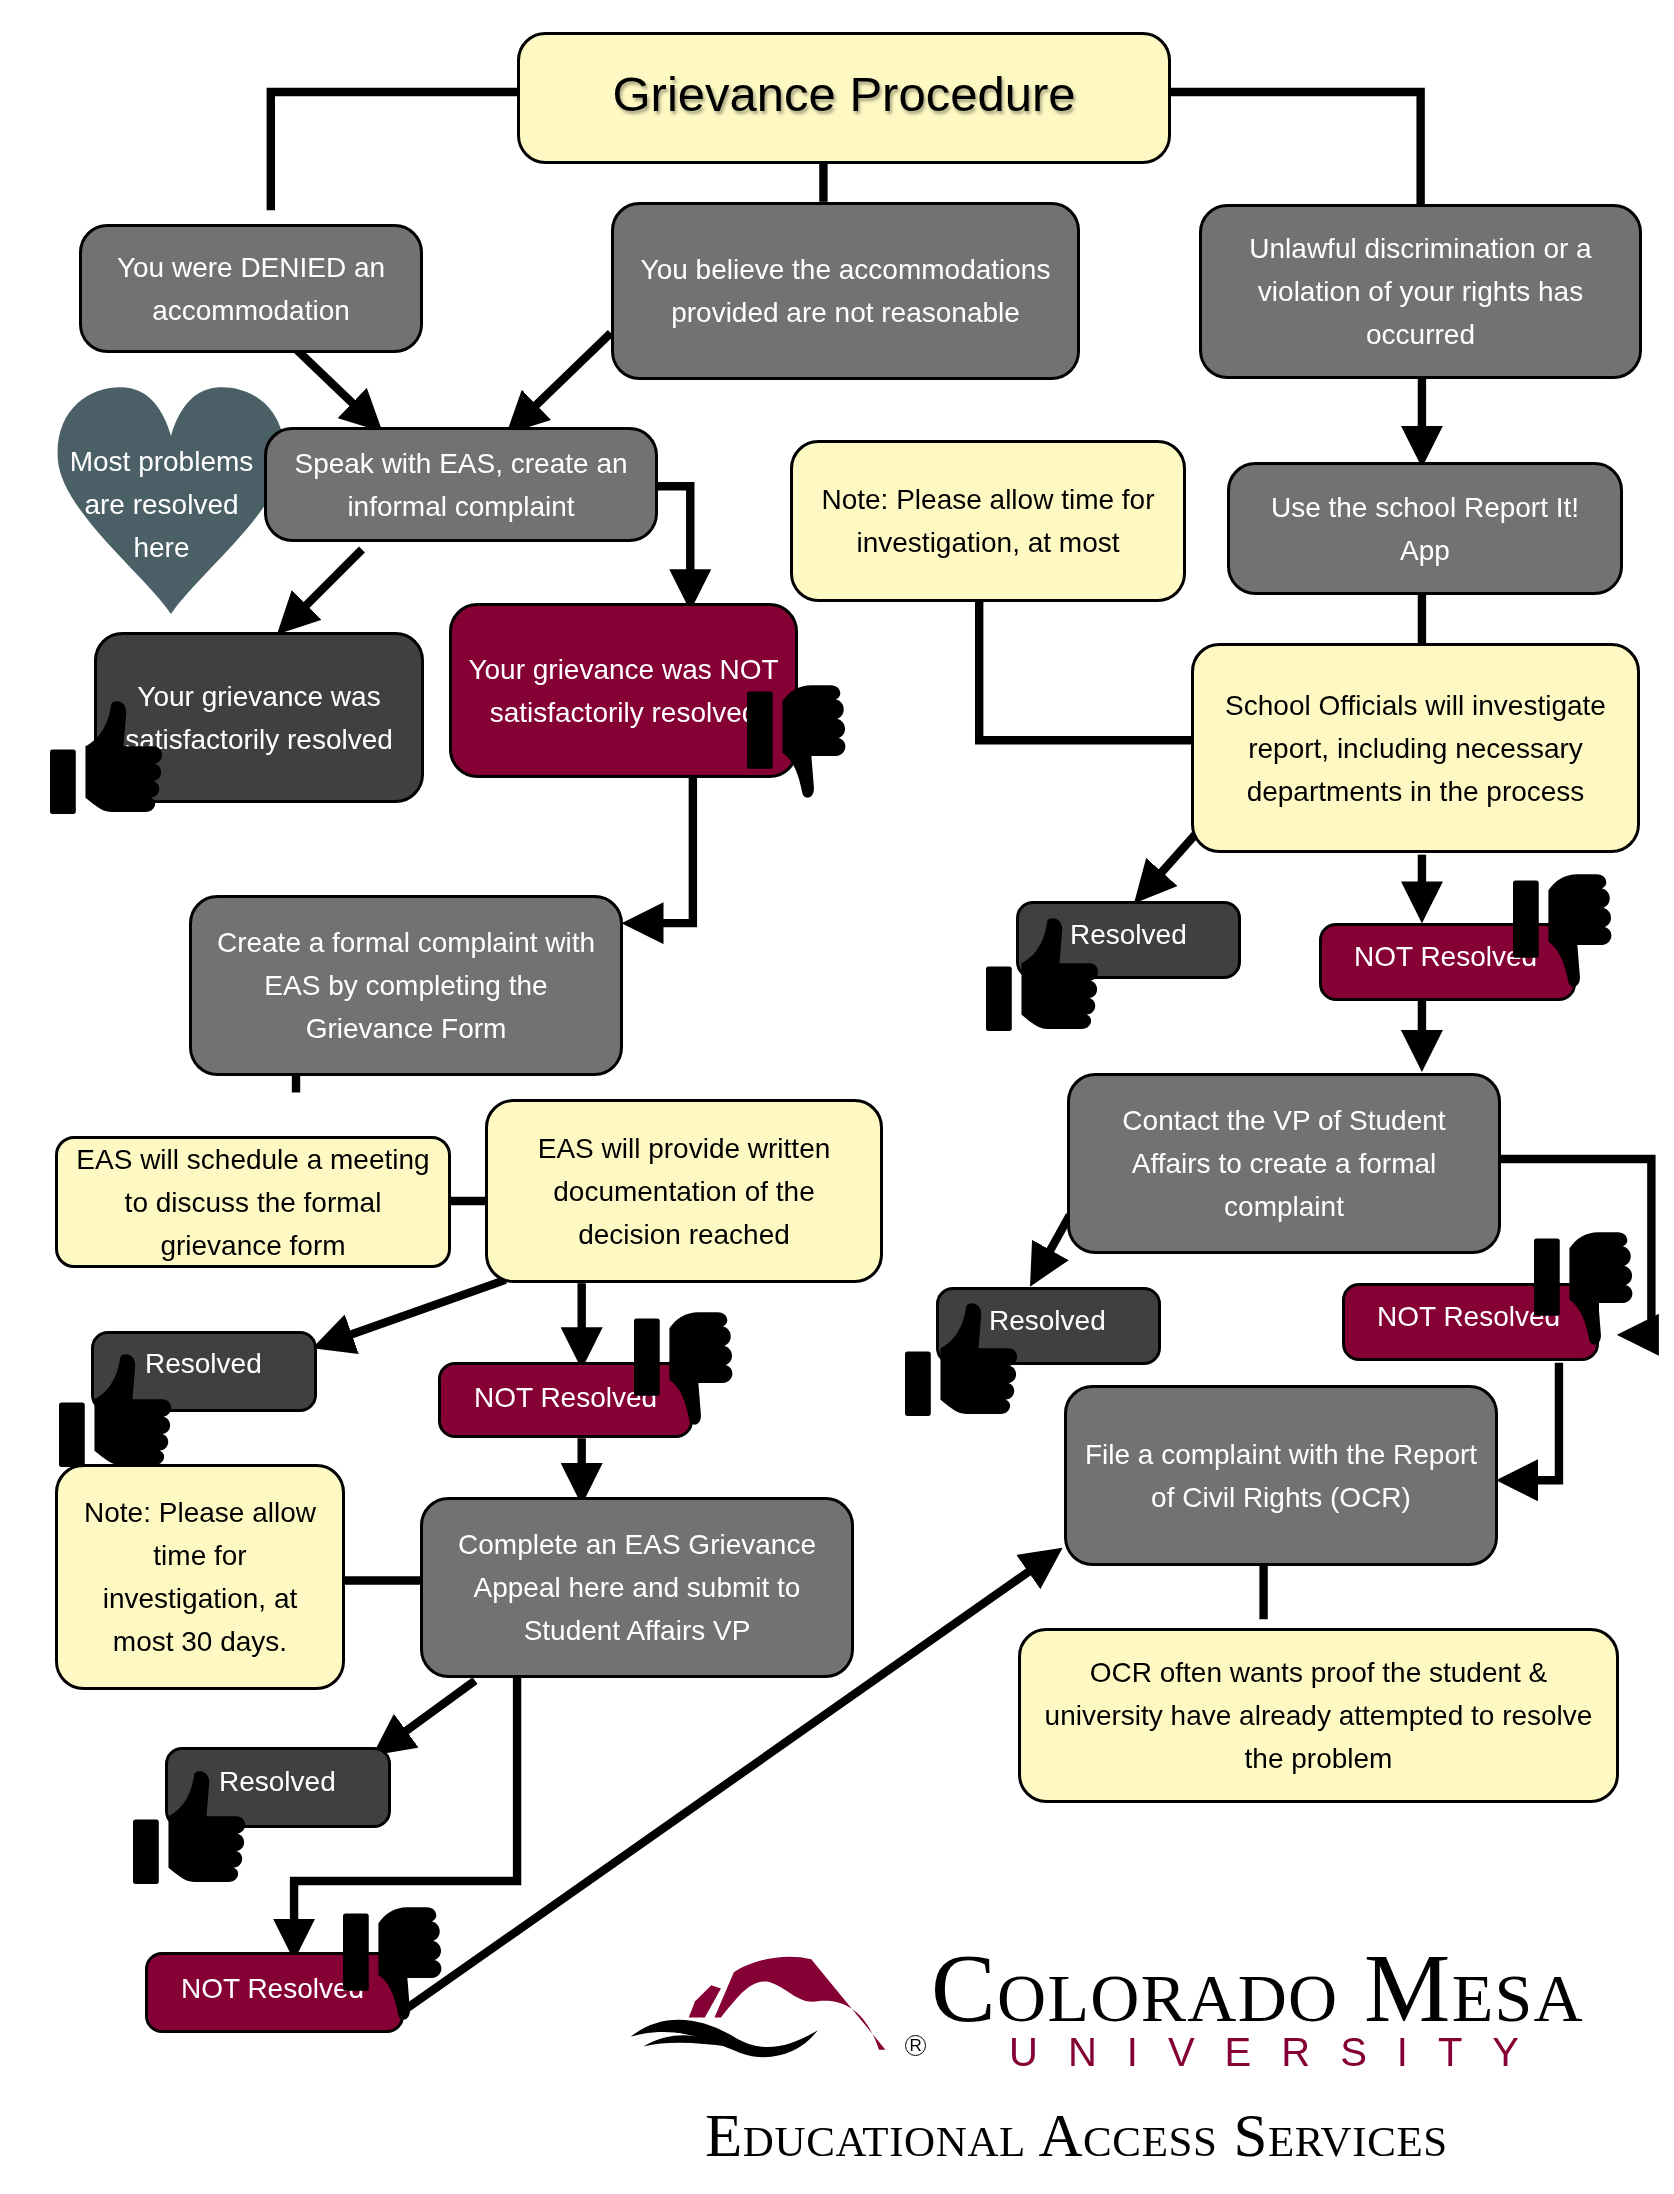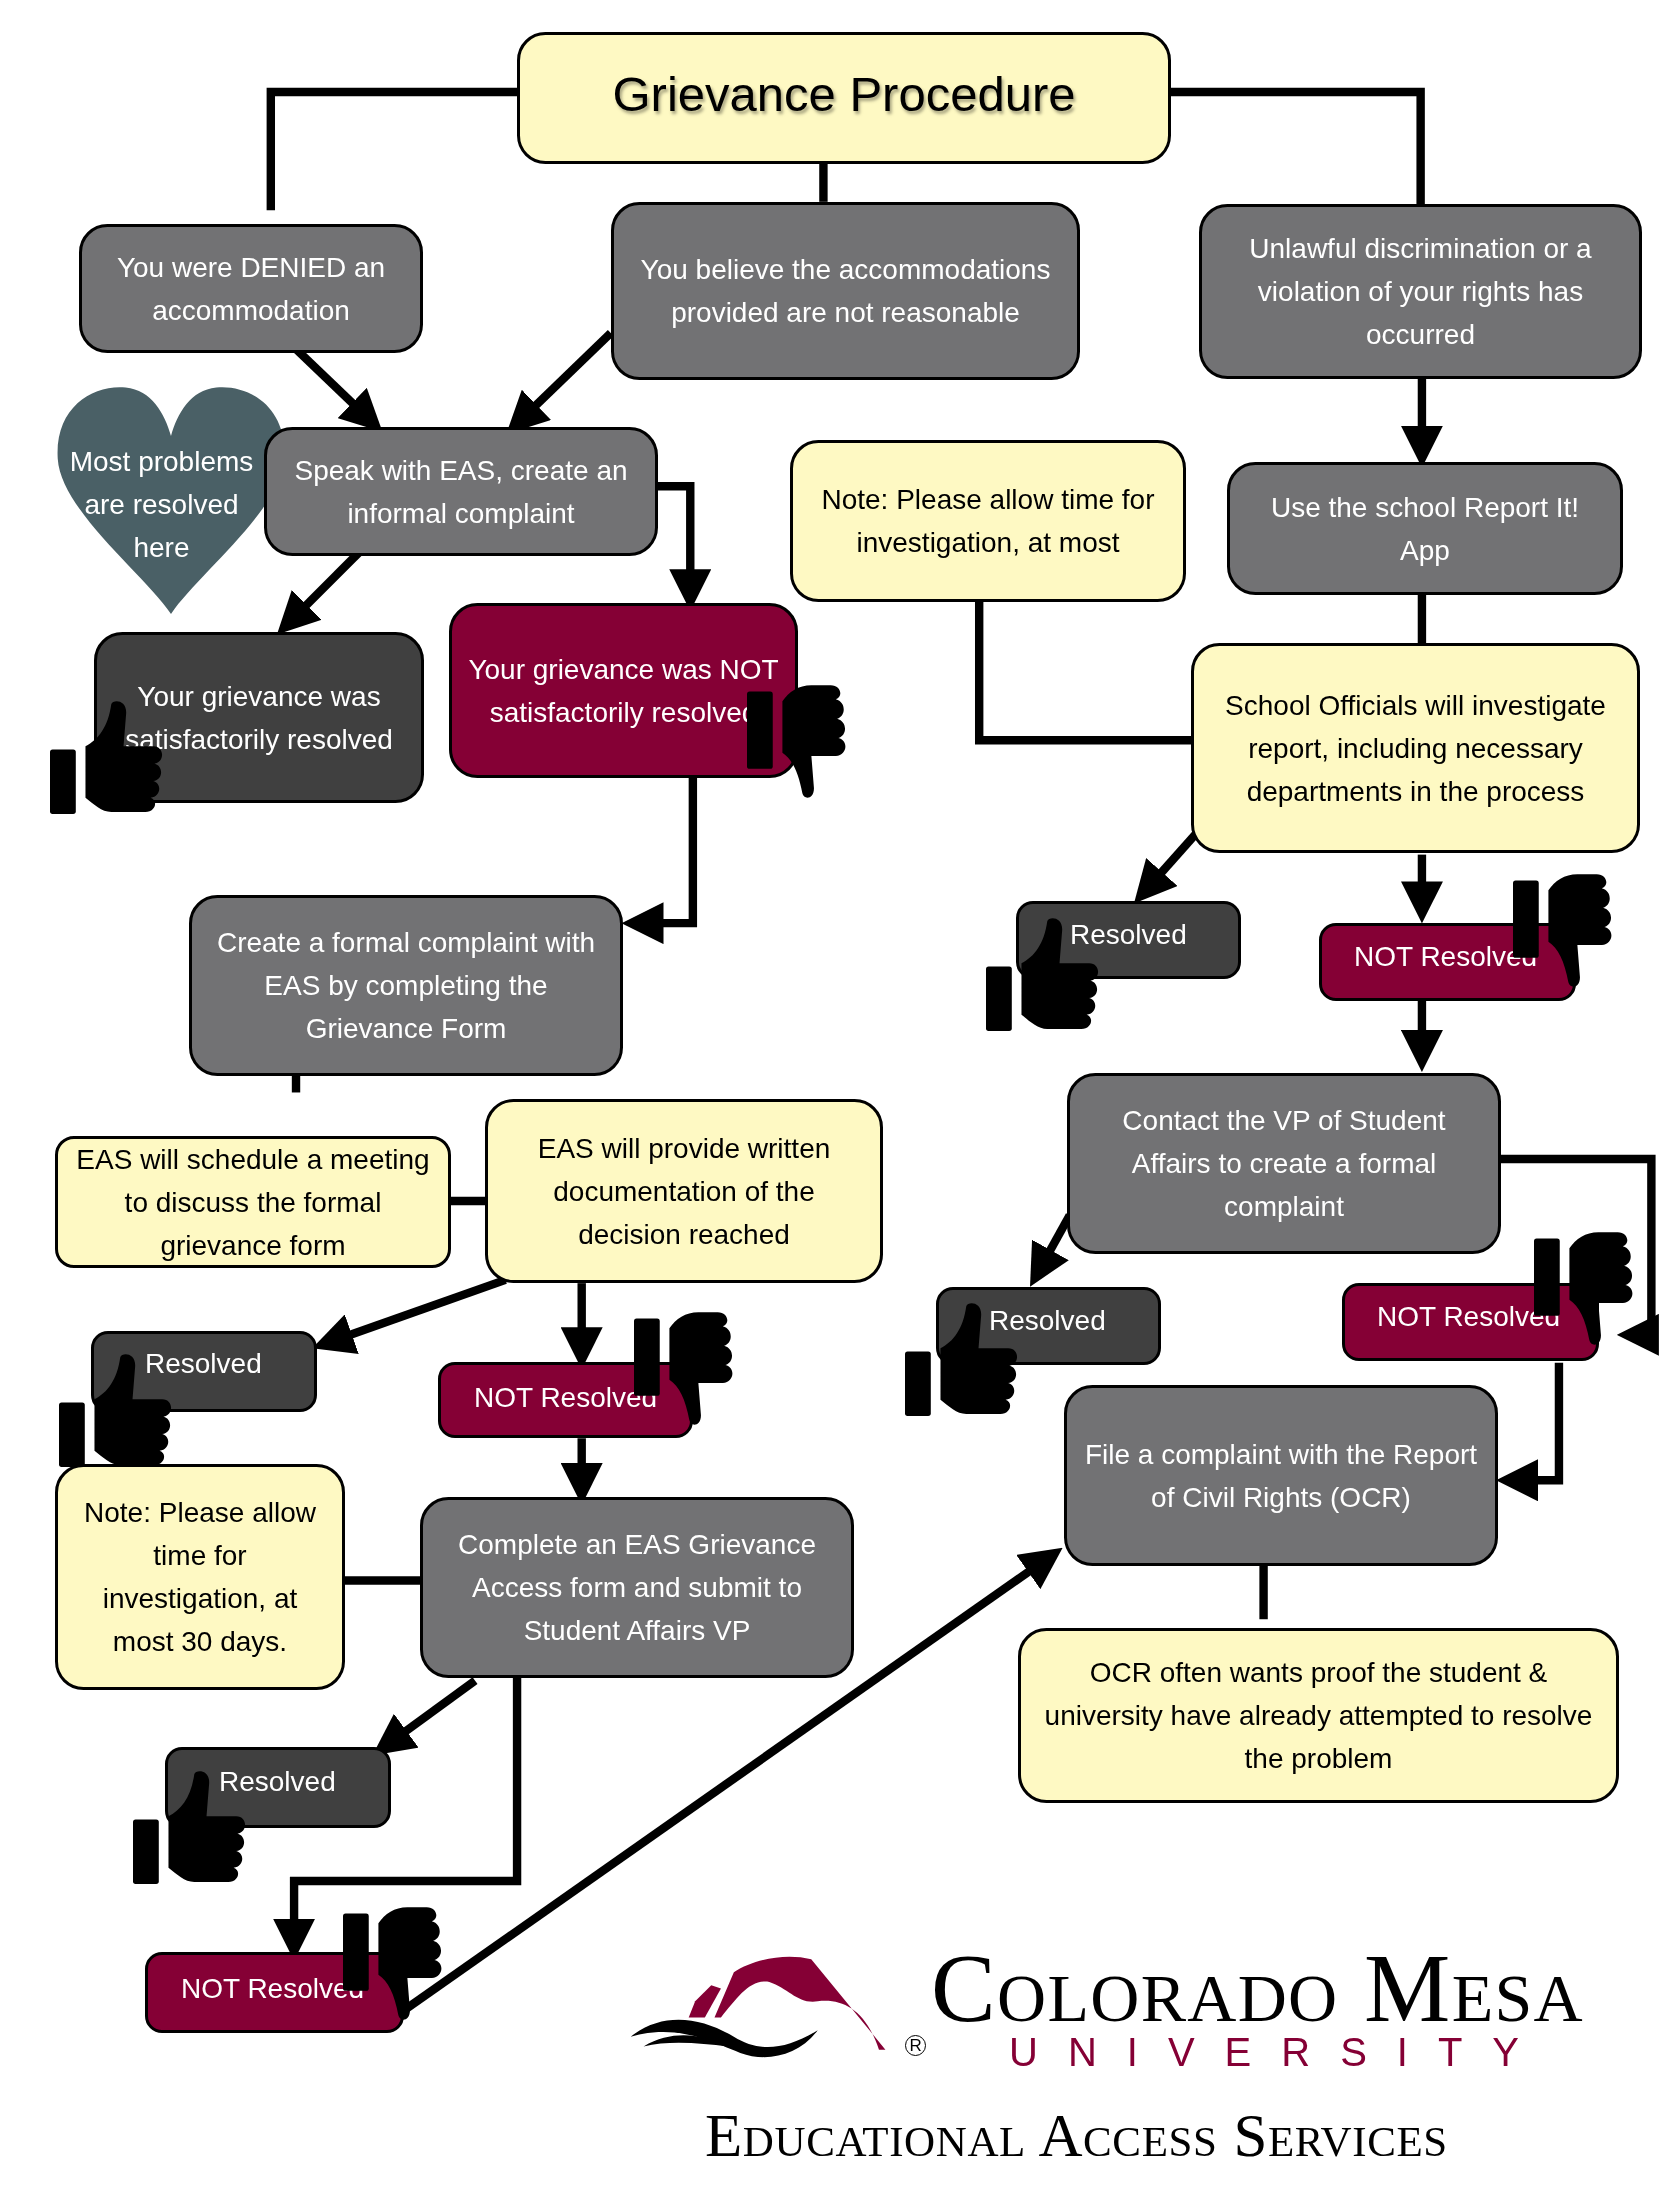--- a/index.html
+++ b/index.html
@@ -87,21 +87,21 @@
   </div>
   <div class="box dark" style="left:1199px;top:204px;width:443px;height:175px;">
     <span>Unlawful discrimination or a violation of your rights has occurred</span>
   </div>
 
   <svg class="heart" style="left:48px;top:381px;width:246px;height:233px;" viewBox="0 0 380 360">
     <path d="M190,360 C150,300 20,200 15,120 C10,40 70,5 120,10 C160,14 180,50 190,85 C200,50 220,14 260,10 C310,5 370,40 365,120 C360,200 230,300 190,360 Z" fill="#4a6066"></path>
   </svg>
   <div class="heart-text" style="left:58px;top:440px;">Most problems are resolved here</div>
 
-  <div class="box dark" style="left:264px;top:427px;width:394px;height:129px;">
+  <div class="box dark" style="left:264px;top:427px;width:394px;height:115px;">
     <span>Speak with EAS, create an informal complaint</span>
   </div>
 
   <div class="box teal" style="left:94px;top:632px;width:330px;height:171px;">
     <span>Your grievance was satisfactorily resolved</span>
   </div>
   <div class="box maroon" style="left:449px;top:603px;width:349px;height:175px;">
     <span>Your grievance was NOT satisfactorily resolved</span>
   </div>
 
@@ -120,21 +120,21 @@
   <div class="tag-text" style="left:145px;top:1348px;">Resolved</div>
 
   <div class="box maroon small" style="left:438px;top:1362px;width:255px;height:76px;"></div>
   <div class="tag-text" style="left:474px;top:1382px;">NOT Resolved</div>
 
   <div class="box light" style="left:55px;top:1464px;width:290px;height:226px;">
     <span>Note: Please allow time for investigation, at most 30 days.</span>
   </div>
 
   <div class="box dark" style="left:420px;top:1497px;width:434px;height:181px;">
-    <span>Complete an EAS Grievance Access form and submit to Student Affairs VP</span>
+    <span>Complete an EAS Grievance Appeal here and submit to Student Affairs VP</span>
   </div>
 
   <div class="box teal small" style="left:165px;top:1747px;width:226px;height:81px;"></div>
   <div class="tag-text" style="left:219px;top:1766px;">Resolved</div>
 
   <div class="box maroon small" style="left:145px;top:1952px;width:259px;height:81px;"></div>
   <div class="tag-text" style="left:181px;top:1973px;">NOT Resolved</div>
 
   <div class="box light" style="left:790px;top:440px;width:396px;height:162px;">
     <span>Note: Please allow time for investigation, at most</span>

